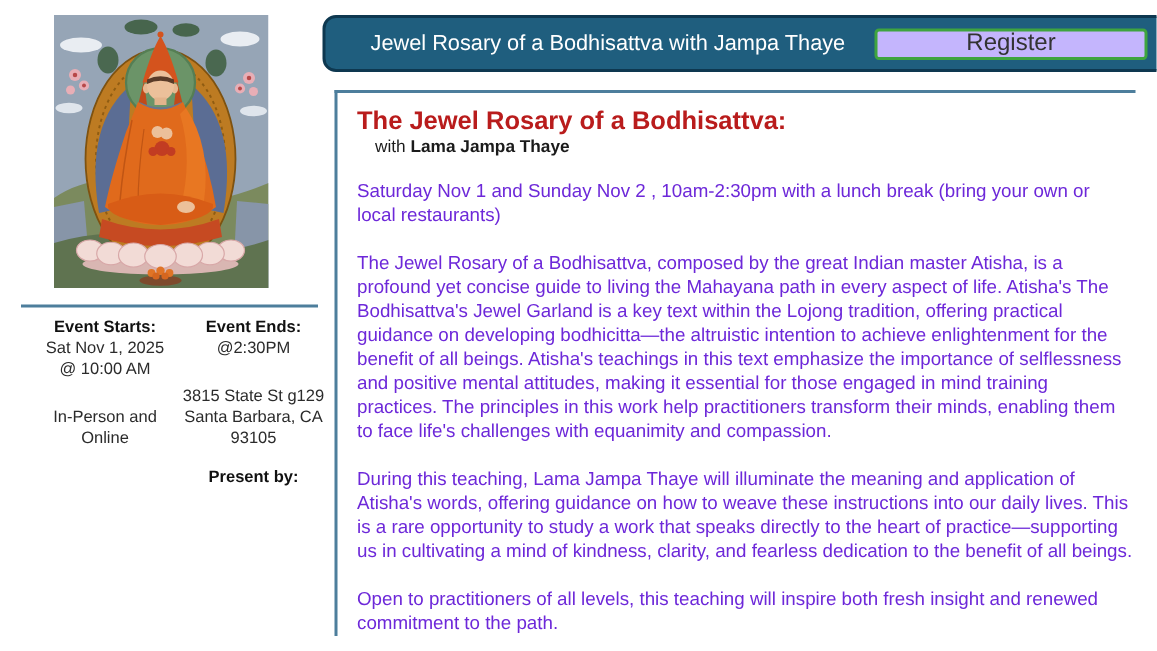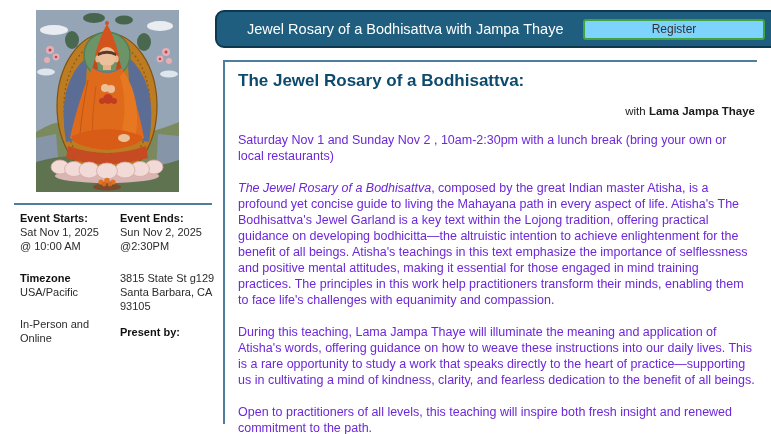--- a/index.html
+++ b/index.html
@@ -22,58 +22,58 @@
   .sidebar-divider {
     position:absolute; left:14px; top:203px; width:198px; height:0;
     border-top:2px solid var(--accent,#4d7e9c);
   }
   .sidebar {
     position:absolute; left:20px; top:211px; width:200px;
     display:flex; font-size:11px; line-height:14px; color:#2b2b2b;
   }
   .sb-col1 { width:100px; }
   .sb-col2 { width:98px; }
-  .sb-block { margin-bottom:18px; }
+  .sb-block { margin-bottom:18px;text-align:center; }
   .sb-block.tight { margin-bottom:6px; }
   .sb-block.addr { margin-bottom:12px; }
   .sb-label { font-weight:bold; color:#111; }
 
   
   .banner {
     position:absolute; left:215px; top:10px; width:624px; height:38px;
     background:var(--banner_bg,#1f5f7e);
     border:2px solid var(--banner_border,#0e3850);
     border-radius:9px;
     display:flex; align-items:center;
     padding:0 10px 0 30px;
   }
   .banner-title { color:#ffffff; font-size:14.5px; flex:1; white-space:nowrap; }
   .register-btn {
     width:182px; height:21px; margin-right:62px;
-    background:#7dd3fc;
+    background:#c4b5fd;
     border:2px solid var(--register_border,#3fa43f);
     border-radius:3px;
-    font-size:12px; color:#333;
+    font-size:16px; color:#333;
     display:flex; align-items:center; justify-content:center;
     cursor:pointer;
   }
 
   
   .content {
     position:absolute; left:223px; top:60px; width:534px; height:364px;
     border-top:2px solid var(--accent,#4d7e9c);
     border-left:2px solid var(--accent,#4d7e9c);
     padding:9px 2px 0 13px;
   }
-  .content-title { font-size:17px; font-weight:bold; color:#0c4a6e; }
-  .content-subtitle { font-size:11.5px; margin:14px 0 0 12px; color:#1b1b1b;text-align:right; }
+  .content-title { font-size:17px; font-weight:bold; color:#b91c1c; }
+  .content-subtitle { font-size:11.5px; margin:1px 0 0 12px; color:#1b1b1b; }
   .content-subtitle b { font-weight:bold; }
   .para { font-size:12.5px; line-height:16px; color:#6d28d9; margin-top:16px; }
   .schedule { margin-top:15px; }
-  .italic { font-style:italic; }
+  .italic { }
 </style>
 </head>
 <body>
 
 <div class="thangka">
   <svg viewBox="0 0 143 182" preserveAspectRatio="none">
 
     <rect width="143" height="182" fill="#96a5b6"></rect>
     <ellipse cx="18" cy="20" rx="14" ry="5" fill="#e9edf2"></ellipse>
     <ellipse cx="124" cy="16" rx="13" ry="5" fill="#e9edf2"></ellipse>
@@ -159,31 +159,26 @@
 <div class="sidebar-divider"></div>
 
 <div class="sidebar">
   <div class="sb-col1">
     <div class="sb-block">
       <div class="sb-label">Event Starts:</div>
       <div>Sat Nov 1, 2025</div>
       <div>@ 10:00 AM</div>
     </div>
     <div class="sb-block">
-      <div class="sb-label">Timezone</div>
-      <div>USA/Pacific</div>
-    </div>
-    <div class="sb-block">
       <div>In-Person and Online</div>
     </div>
   </div>
   <div class="sb-col2">
     <div class="sb-block">
       <div class="sb-label">Event Ends:</div>
-      <div>Sun Nov 2, 2025</div>
       <div>@2:30PM</div>
     </div>
     <div class="sb-block addr">
       <div>3815 State St g129</div>
       <div>Santa Barbara, CA</div>
       <div>93105</div>
     </div>
     <div class="sb-block">
       <div class="sb-label">Present by:</div>
     </div>

